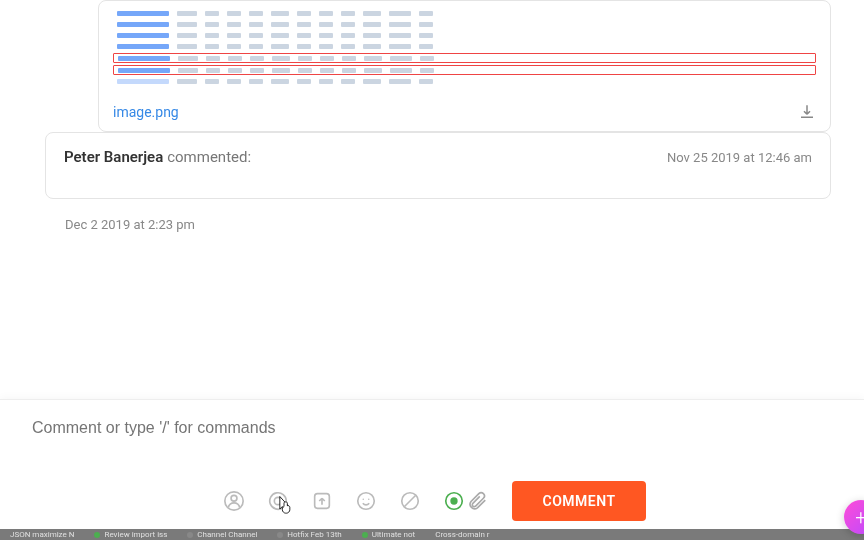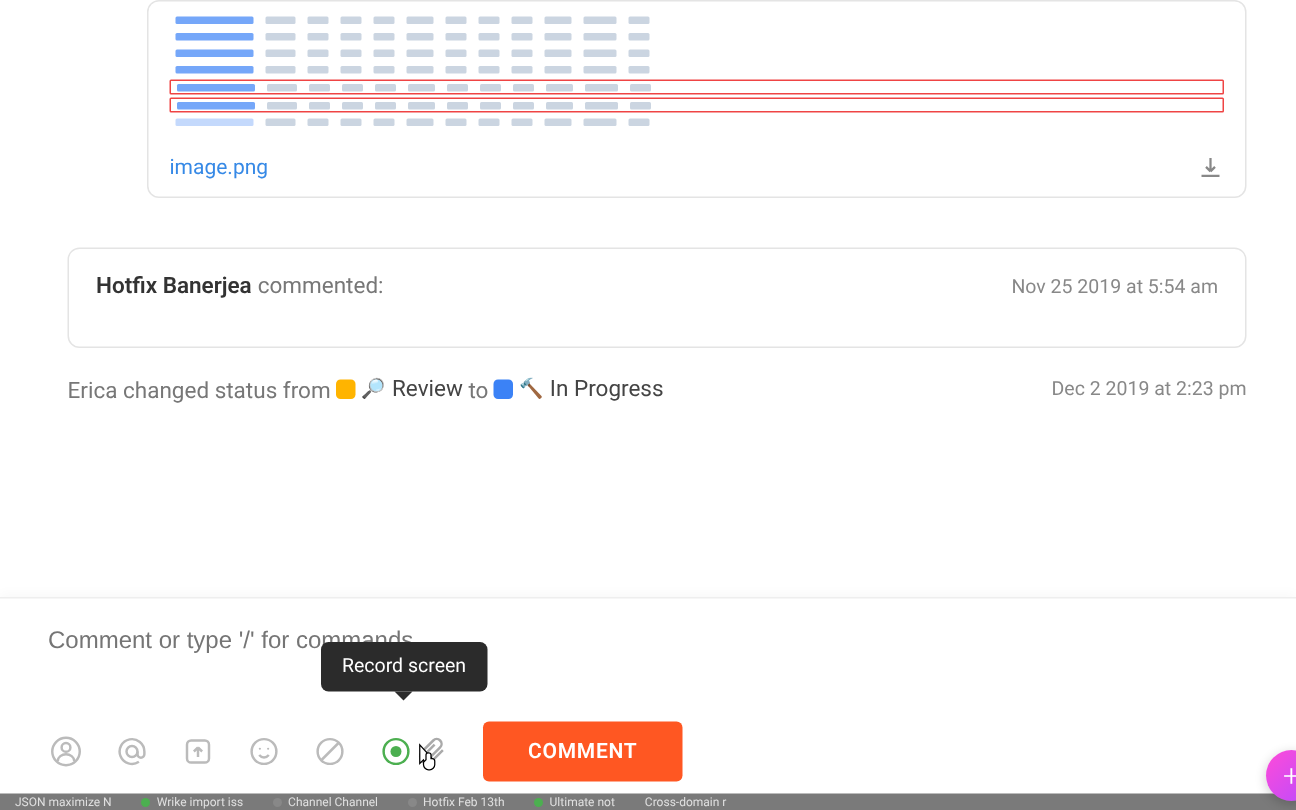--- a/index.html
+++ b/index.html
@@ -7,21 +7,21 @@
     font-family: -apple-system, BlinkMacSystemFont, "Segoe UI", Roboto, Helvetica, Arial, sans-serif;
     background: #fff;
     width: 864px;
     height: 540px;
     overflow: hidden;
     position: relative;
     color: #333;
   }
 
   .attachment-card {
-    margin: 0 33px 33px 98px;
+    margin: 0 33px 0 98px;
     border: 1px solid #e4e4e4;
     border-radius: 8px;
     padding: 6px 14px 10px 14px;
     position: relative;
   }
   .attachment-preview {
     width: 100%;
     height: 88px;
     background: #fff;
     display: flex;
@@ -155,21 +155,21 @@
     width: 100%;
     border: none;
     font-size: 16px;
     color: #999;
     outline: none;
     margin-bottom: 44px;
   }
   .compose-toolbar {
     display: flex;
     align-items: center;
-    justify-content: flex-start;
+    justify-content: center;
   }
   .toolbar-left {
     display: flex;
     gap: 20px;
     align-items: center;
   }
   .toolbar-icon {
     width: 24px; height: 24px;
     color: #bbb;
     cursor: pointer;
@@ -382,43 +382,29 @@
           <path d="M12 3v12m0 0l-4-4m4 4l4-4M4 19h16"></path>
         </svg>
     </span>
   </div>
 </div>
 
 <div class="comment-block">
   <div class="comment-card">
     <div class="comment-header">
       <div>
-        <span class="commenter-name">Hotfix Banerjea</span>
+        <span class="commenter-name">Peter Banerjea</span>
         <span class="commented-label">commented:</span>
       </div>
-      <span class="comment-time">Nov 25 2019 at 5:54 am</span>
+      <span class="comment-time">Nov 25 2019 at 12:46 am</span>
     </div>
   </div>
 </div>
 
 <div class="activity-row">
-  <span class="activity-text">
-    <span>Erica changed status from </span>
-    <span class="status-box">
-      <span class="status-dot-yellow"></span>
-      <span class="status-icon">🔎</span>
-      <span class="status-label">Review</span>
-    </span>
-    <span> to </span>
-    <span class="status-box">
-      <span class="status-dot-blue"></span>
-      <span class="status-icon">🔨</span>
-      <span class="status-label">In Progress</span>
-    </span>
-  </span>
   <span class="activity-time">Dec 2 2019 at 2:23 pm</span>
 </div>
 
 <div class="activity-row">
 </div>
 
 <div class="compose-area">
   <input class="compose-input" placeholder="Comment or type '/' for commands" style="">
   <div class="compose-toolbar">
     <div class="toolbar-left">
@@ -464,37 +450,36 @@
     </div>
     <div class="toolbar-right">
       <span class="toolbar-icon attach-icon">
         <svg viewBox="0 0 24 24">
             <path d="M21 11l-8.5 8.5a5 5 0 01-7-7L14 4a3.5 3.5 0 015 5l-8.5 8.5a2 2 0 01-3-3L15 7"></path>
           </svg>
       </span>
       <button class="comment-btn">COMMENT</button>
     </div>
   </div>
-  <div class="tooltip">Record screen</div>
   <svg class="cursor-pointer" viewBox="0 0 24 24">
       <path fill="#fff" stroke="#000" stroke-width="1" d="M7 3l0 15 3-3 2 5 3-1-2-5 4 0z"></path>
       <path fill="#000" d="M7 3l0 15 3-3 2 5 3-1-2-5 4 0z" opacity="0"></path>
       <g transform="translate(9,9)">
         <path fill="#fff" stroke="#000" stroke-width="1" d="M3 2c0-1 1-1.5 2-1.5s2 .5 2 1.5v3h1c1 0 2 1 2 2v3c0 2-2 4-4 4H5c-2 0-4-2-4-4v-2l2-2V2z"></path>
       </g>
     </svg>
 </div>
 
 <div class="bottom-bar">
   <span class="bottom-bar-item">
       <span>JSON maximize N</span>
     </span>
   <span class="bottom-bar-item">
       <span class="bottom-dot"></span>
-      <span>Wrike import iss</span>
+      <span>Review import iss</span>
     </span>
   <span class="bottom-bar-item">
       <span class="bottom-dot gray"></span>
       <span>Channel Channel</span>
     </span>
   <span class="bottom-bar-item">
       <span class="bottom-dot gray"></span>
       <span>Hotfix Feb 13th</span>
     </span>
   <span class="bottom-bar-item">

